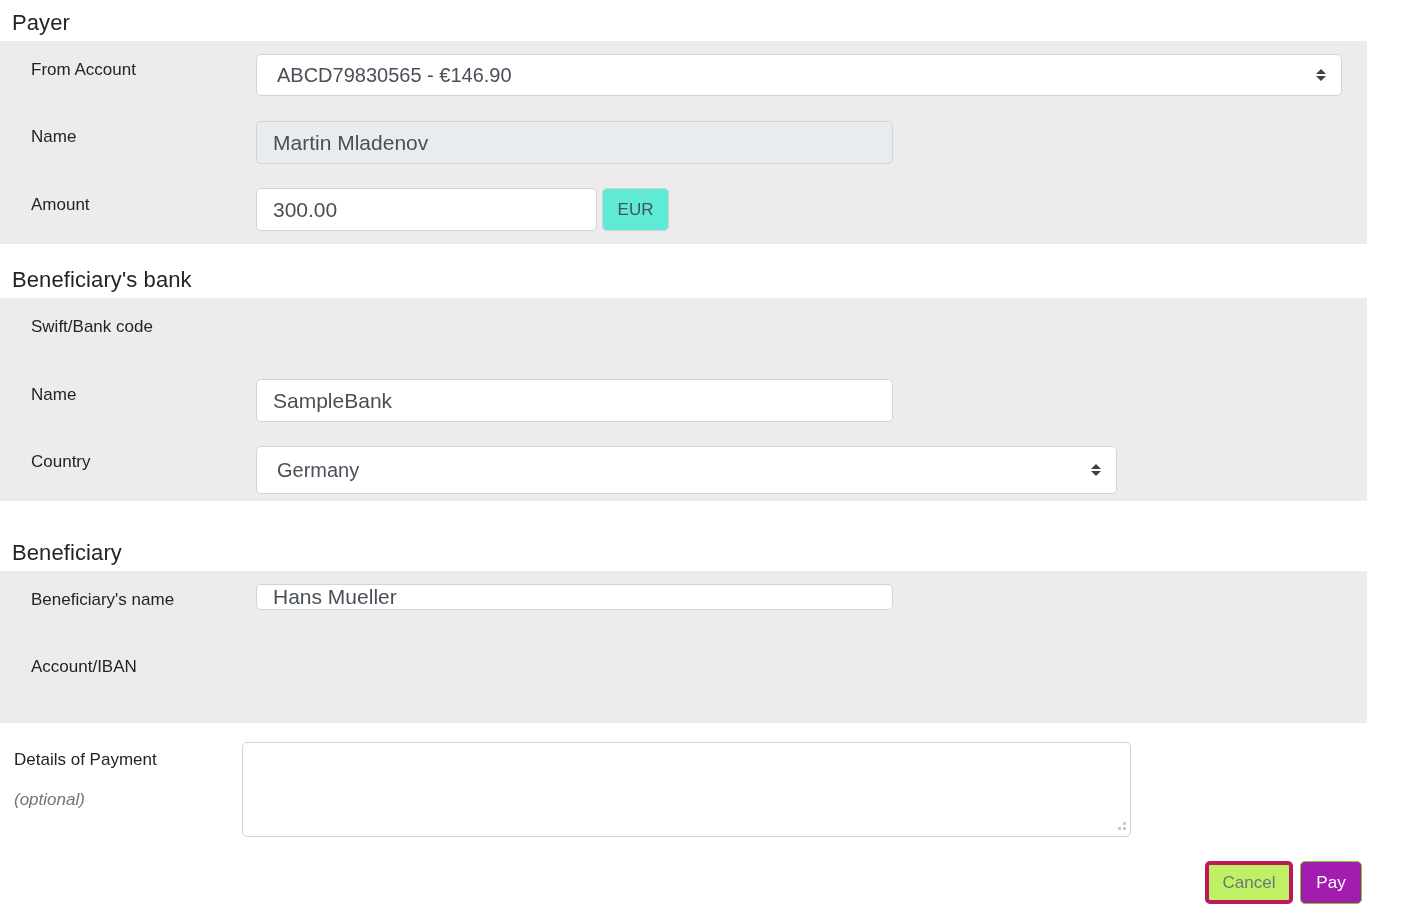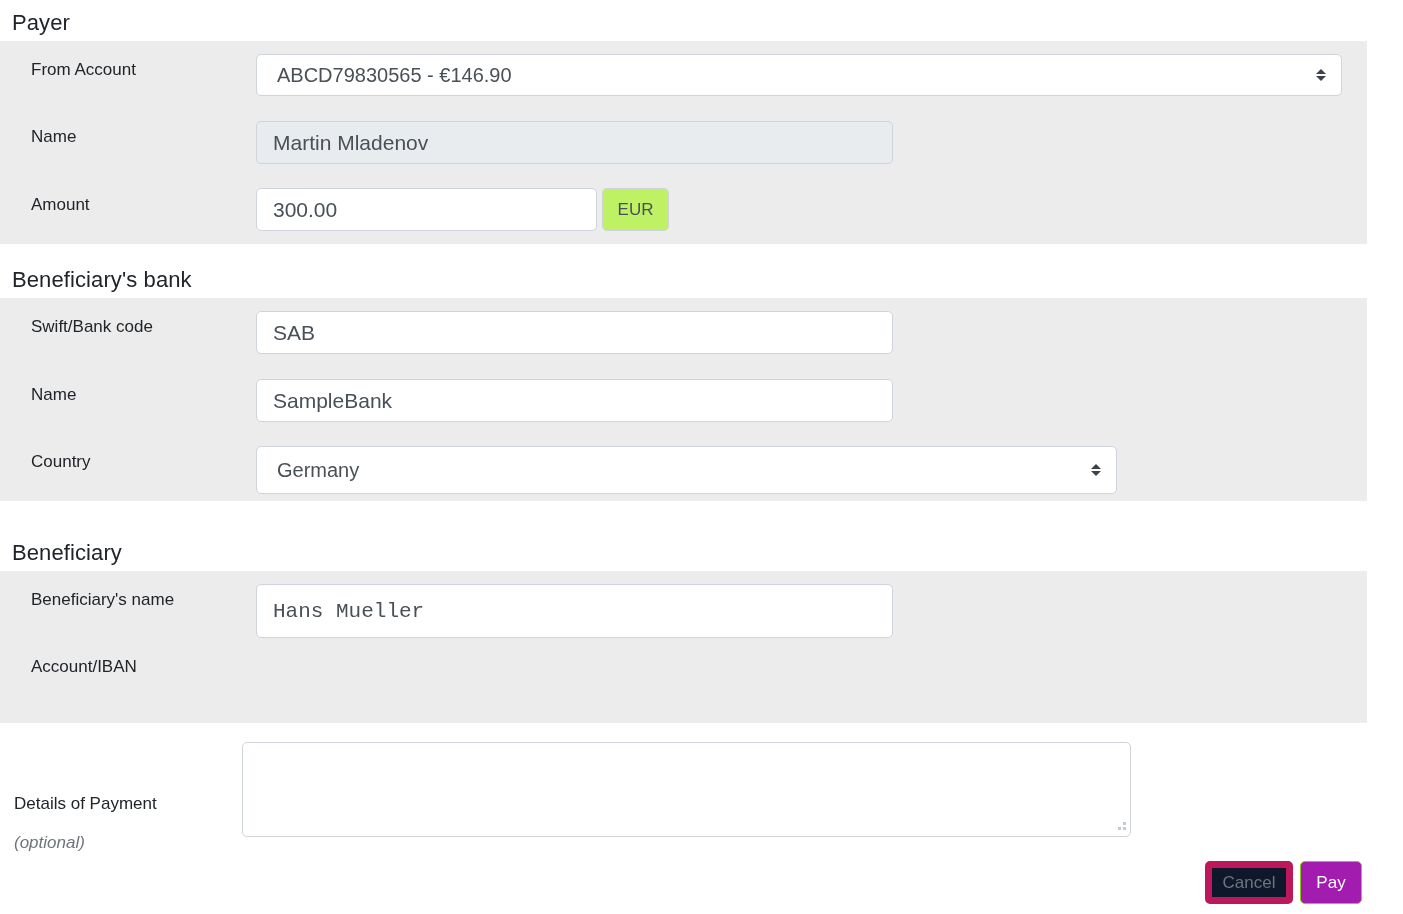--- a/index.html
+++ b/index.html
@@ -98,21 +98,21 @@
     border-bottom: 5px solid #3c434b;
     margin-bottom: 2px;
   }
   .select-arrows .tri.down {
     border-top: 5px solid #3c434b;
   }
 
   
   .addon {
     position: absolute;
-    background: #bef264;
+    background: #5eead4;
     border: 1px solid #ced4da;
     border-radius: 5px;
     display: flex;
     align-items: center;
     justify-content: center;
     font-size: 17px;
     color: #495057;
   }
 
   
@@ -148,22 +148,22 @@
     border-radius: 5px;
     font-family: "Liberation Sans", sans-serif;
     font-size: 17px;
     display: flex;
     align-items: center;
     justify-content: center;
     cursor: pointer;
     user-select: none;
   }
   .btn-cancel {
-    background: #0f172a;
-    border: 7px solid #be185d;
+    background: #bef264;
+    border: 4px solid #be185d;
     color: #6c757d;
   }
   .btn-pay {
     background: #a21caf;
     border: 1px solid #84cc16;
     color: #ffffff;
   }
 </style>
 </head>
 <body>
@@ -192,47 +192,46 @@
   <input class="ctrl" style="left: 256px; top: 188px; width: 341px; height: 43px;" value="300.00">
   <div class="addon" style="left:602px; top:188px; width:67px; height:43px;">
     <span>EUR</span>
   </div>
 
   <div class="section-heading" style="top:269px;">Beneficiary's bank</div>
 
   <div class="panel" style="top:298px; height:203px;"></div>
 
   <div class="field-label" style="left:31px; top:318px;">Swift/Bank code</div>
-  <input class="ctrl" style="left: 256px; top: 311px; width: 637px; height: 43px;" value="SAB">
 
   <div class="field-label" style="left:31px; top:386px;">Name</div>
   <input class="ctrl" style="left: 256px; top: 379px; width: 637px; height: 43px;" value="SampleBank">
 
   <div class="field-label" style="left:31px; top:453px;">Country</div>
   <div class="select-wrap" style="left:256px; top:446px; width:861px; height:48px;">
     <div class="select-box">
       <span>Germany</span>
       <span class="select-arrows">
         <span class="tri up"></span>
         <span class="tri down"></span>
       </span>
     </div>
   </div>
 
   <div class="section-heading" style="top:542px;">Beneficiary</div>
 
   <div class="panel" style="top:571px; height:152px;"></div>
 
   <div class="field-label" style="left:31px; top:591px;">Beneficiary's name</div>
-  <input class="ctrl" style="left: 256px; top: 584px; width: 637px; height: 54px; font-family: Liberation Mono, monospace;" value="Hans Mueller">
+  <input class="ctrl" style="left: 256px; top: 584px; width: 637px; height: 26px;" value="Hans Mueller">
 
   <div class="field-label" style="left:31px; top:658px;">Account/IBAN</div>
 
-  <div class="field-label" style="left:14px; top:751px;margin-top:44px;">Details of Payment</div>
-  <div class="optional-label" style="left:14px; top:791px;margin-top:43px;">(optional)</div>
+  <div class="field-label" style="left:14px; top:751px;">Details of Payment</div>
+  <div class="optional-label" style="left:14px; top:791px;">(optional)</div>
 
   <textarea class="textarea-box" style="left: 242px; top: 742px; width: 889px; height: 95px;" placeholder=""></textarea>
   <svg class="resize-grip" style="left:1114px; top:820px;" width="16" height="16">
     <rect x="9" y="2" width="3" height="3" fill="#c3cbd3"></rect>
     <rect x="9" y="7" width="3" height="3" fill="#c3cbd3"></rect>
     <rect x="4" y="7" width="3" height="3" fill="#c3cbd3"></rect>
   </svg>
 
   <div class="btn btn-cancel" style="left:1205px; top:861px; width:88px; height:43px;">
     <span>Cancel</span>

